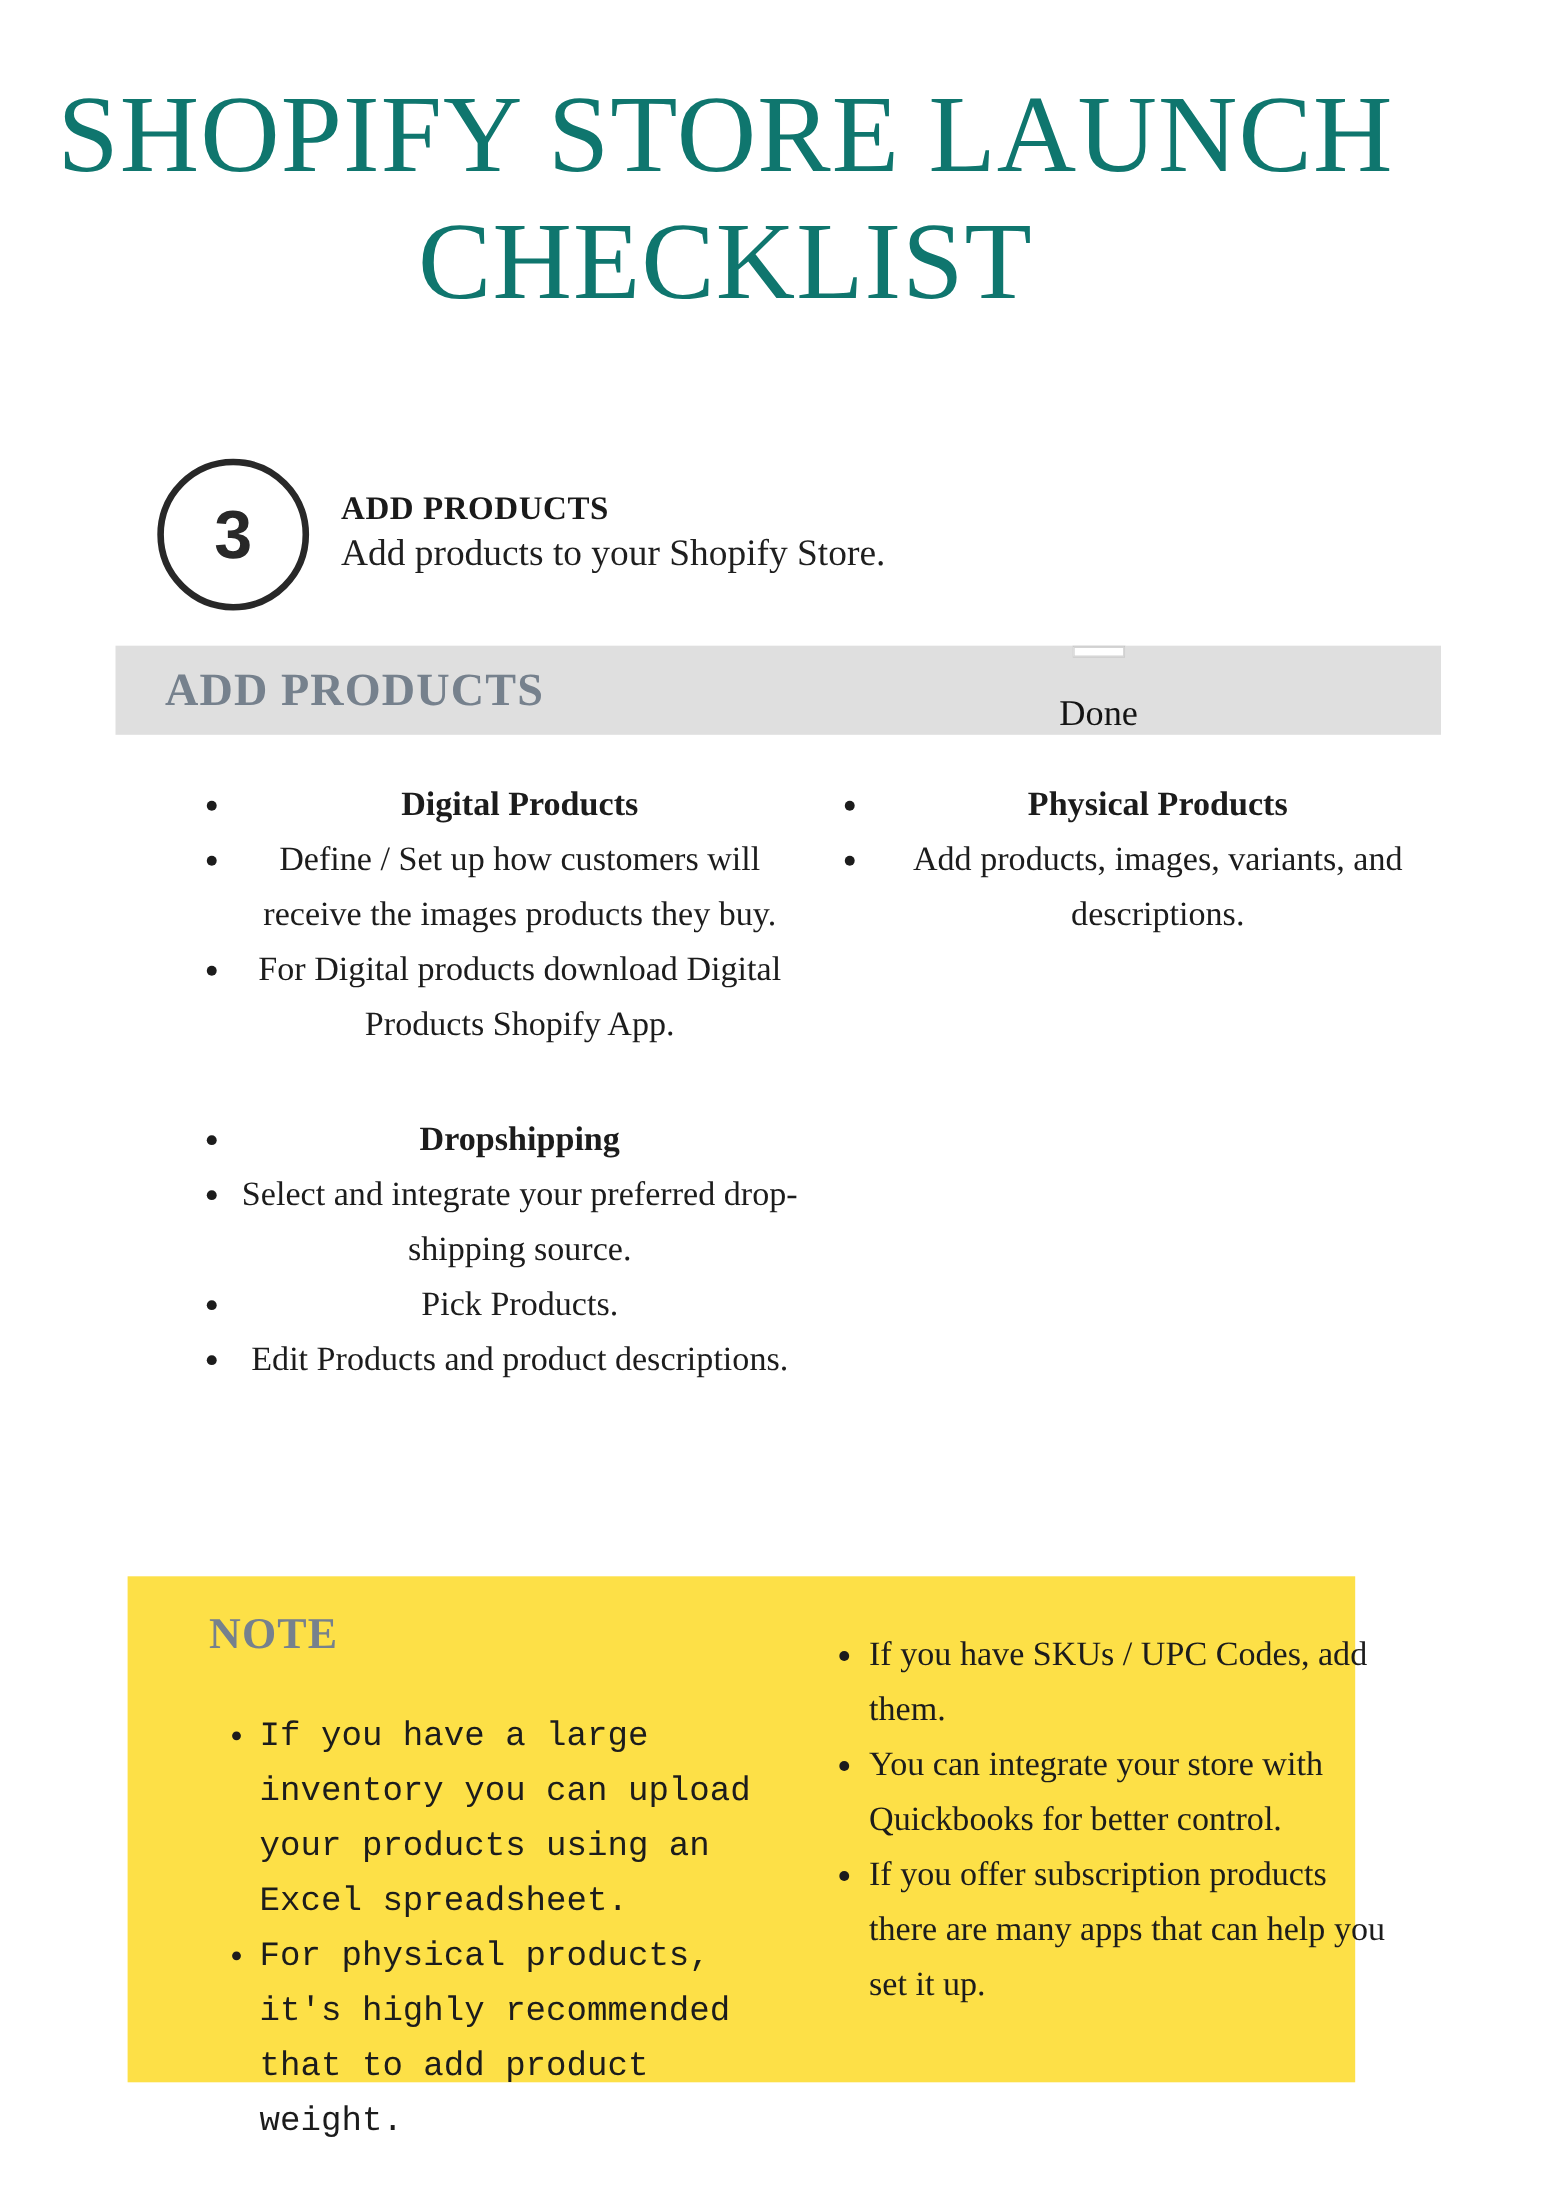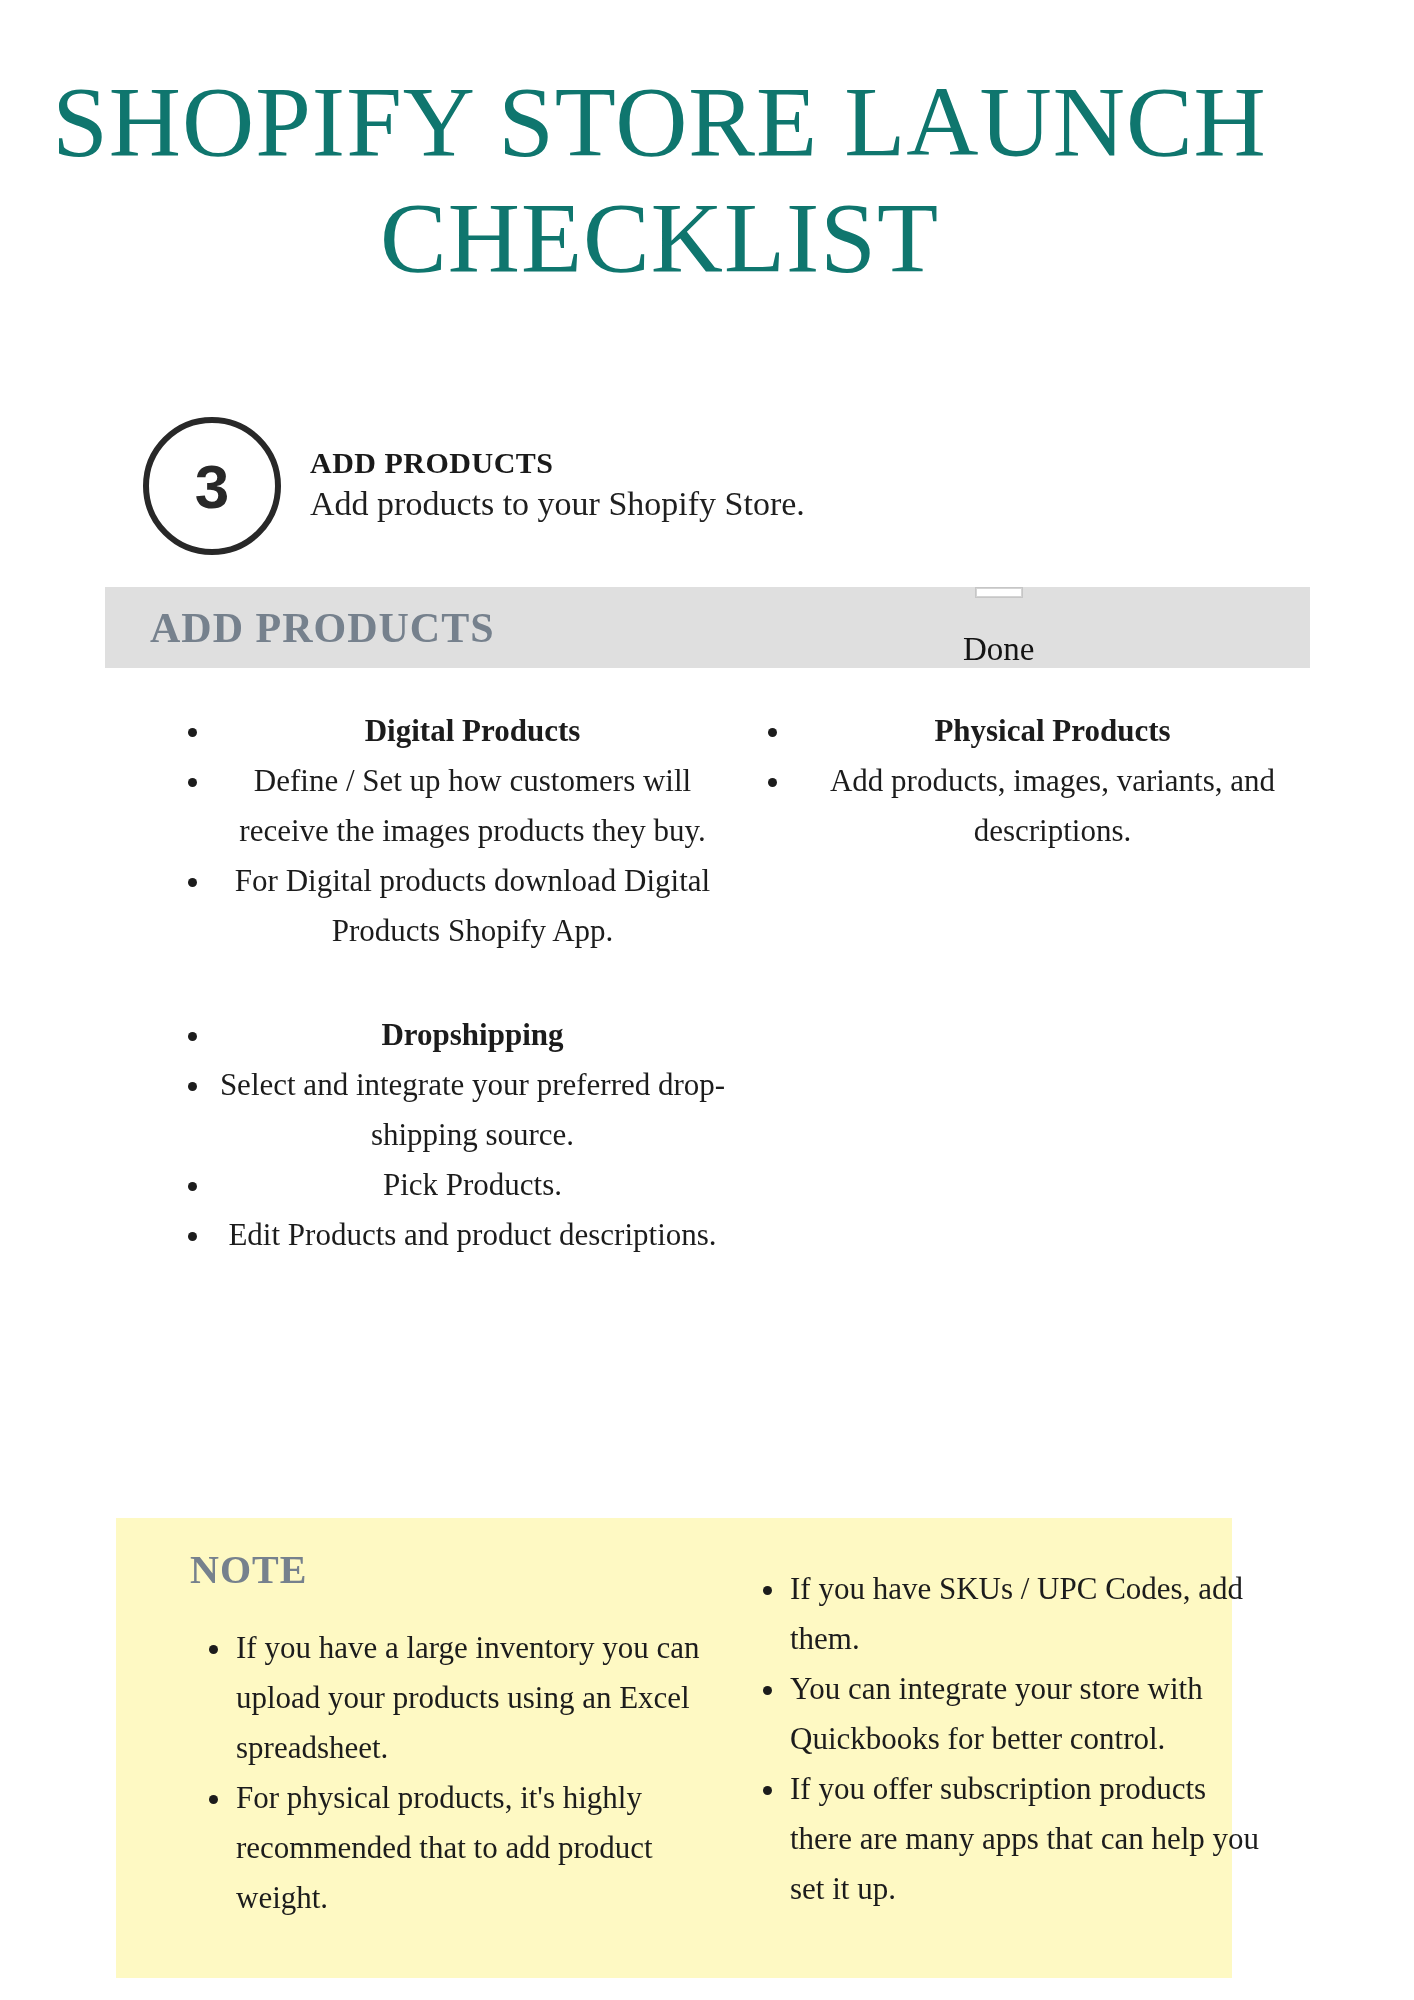--- a/index.html
+++ b/index.html
@@ -76,30 +76,30 @@
     list-style:disc outside;
     padding-left:48px;
     font-size:31px; line-height:50px;
     width:100%; max-width:565px;text-align:center;
   }
   .checklist li { padding-left:2px; }
   .group-header { font-weight:bold; font-size:31px; }
 
   
   .note-box {
-    position:absolute; left:116px; top:1518px;
+    position:absolute; left:116px; top:1433px;
     width:1116px; height:460px;
-    background:#fef9c3;
+    background:#fde047;
   }
   .note-title {
     font-weight:bold; font-size:40px; letter-spacing:1px;
     color:#76818d;
   }
   .note-col-left { position:absolute; left:74px; top:28px; width:545px; }
-  .note-col-left ul { margin-top:30px; }
+  .note-col-left ul { margin-top:46px;font-family:Liberation Mono, monospace; }
   .note-col-right { position:absolute; left:628px; top:46px; width:520px; }
   .note-box ul {
     list-style:disc outside;
     padding-left:44px;
     font-size:31px; line-height:50px;
   }
   .note-box li { padding-left:2px; }
 </style>
 </head>
 <body>

